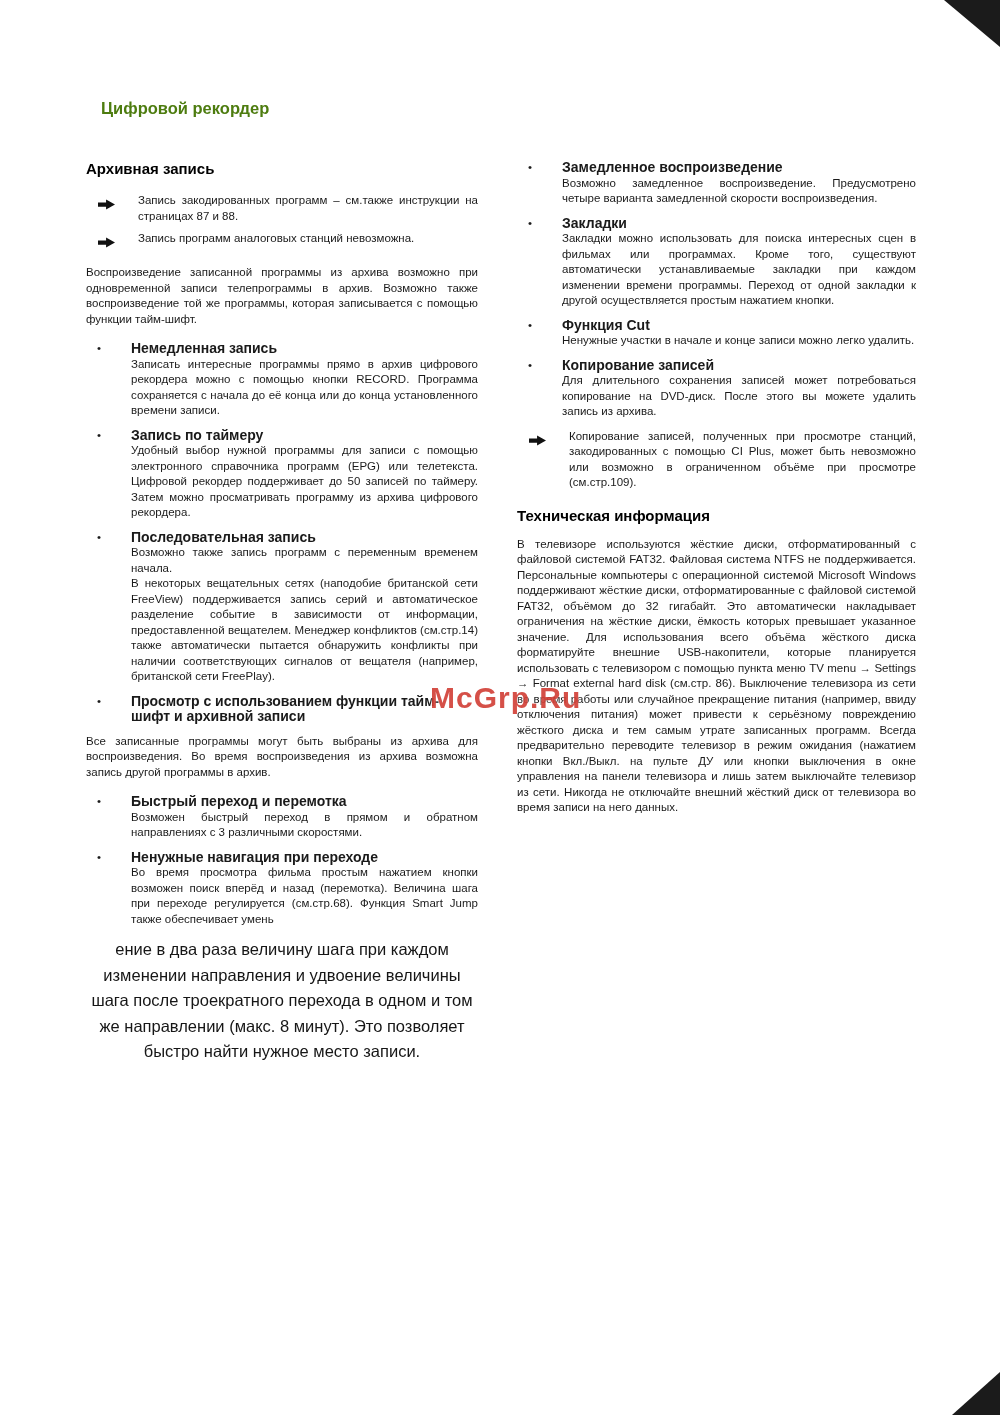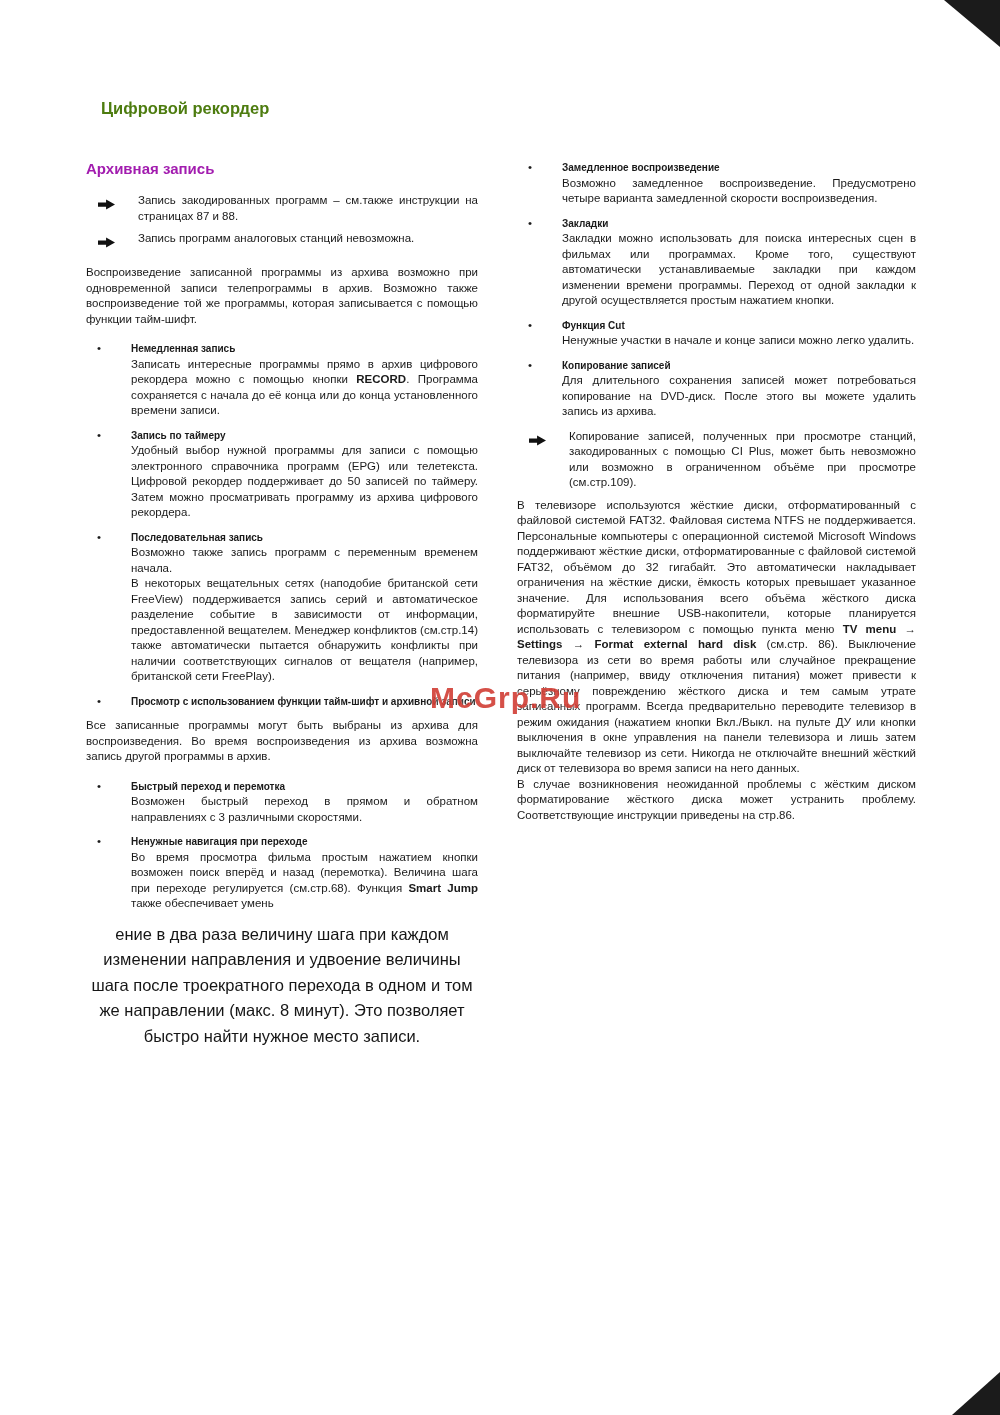--- a/index.html
+++ b/index.html
@@ -23,21 +23,21 @@
   }
 
   .columns {
     position:absolute; left:86px; top:160px; width:830px;
     display:flex; justify-content:space-between; align-items:flex-start;
   }
   .col-left  { width:392px; }
   .col-right { width:399px; }
 
   h2.section-heading {
-    font-size:15px; font-weight:bold; color:#a21caf;
+    font-size:15px; font-weight:bold; color:#000000;
     margin:0 0 16px 0;
   }
   .col-left h2.playback-heading { margin-top:20px; margin-bottom:14px; }
   .col-right h2.tech-heading { margin-top:16px; margin-bottom:13px; }
 
   .para {
     font-size:11.5px; line-height:15.5px; text-align:justify;
     margin-bottom:14px;
   }
   .para.tight { margin-bottom:0; }
@@ -53,24 +53,24 @@
   }
   .arrow-item.last { margin-bottom:13px; }
 
   
   .bullet { display:flex; margin-bottom:9px; }
   .bullet-marker {
     flex:0 0 45px; padding-left:11px;
     font-size:11.5px; line-height:15.5px;
   }
   .bullet-content { flex:1; }
-  .bullet-title { font-weight:bold; font-size:10px; line-height:15.5px; }
+  .bullet-title { font-weight:bold; font-size:14px; line-height:15.5px; }
   .bullet-body  { font-size:11.5px; line-height:15.5px; text-align:justify; }
   .bullet-body .line { display:block; }
-  b { font-weight:bold; }
+  b { font-weight:normal; }
 
   .big-continuation {
     margin-top:10px; width:392px;
     font-size:16.5px; line-height:25.5px; text-align:center; color:#161616;
   }
 
   .watermark {
     position:absolute; left:430px; top:681px;
     font-size:30px; font-weight:bold;
     color:rgba(204,42,32,0.82);
@@ -208,23 +208,23 @@
 
       <div class="arrow-item">
         <span class="arrow-marker">
           <svg viewBox="0 0 20 12">
               <path d="M0 3.5 h9.5 v-3.5 l10.5 6 -10.5 6 v-3.5 h-9.5 z"></path>
             </svg>
         </span>
         <span class="arrow-text">Копирование записей, полученных при просмотре станций, закодированных с помощью CI Plus, может быть невозможно или возможно в ограниченном объёме при просмотре (см.стр.109).</span>
       </div>
 
+      <h2 class="section-heading tech-heading">Техническая информация</h2>
 
       <p class="para tight"><span>В телевизоре используются жёсткие диски, отформатированный с файловой системой FAT32. Файловая система NTFS не поддерживается. Персональные компьютеры с операционной системой Microsoft Windows поддерживают жёсткие диски, отформатированные с файловой системой FAT32, объёмом до 32 гигабайт. Это автоматически накладывает ограничения на жёсткие диски, ёмкость которых превышает указанное значение. Для использования всего объёма жёсткого диска форматируйте внешние USB-накопители, которые планируется использовать с телевизором с помощью пункта меню </span><b>TV menu → Settings → Format external hard disk</b><span> (см.стр. 86). Выключение телевизора из сети во время работы или случайное прекращение питания (например, ввиду отключения питания) может привести к серьёзному повреждению жёсткого диска и тем самым утрате записанных программ. Всегда предварительно переводите телевизор в режим ожидания (нажатием кнопки Вкл./Выкл. на пульте ДУ или кнопки выключения в окне управления на панели телевизора и лишь затем выключайте телевизор из сети. Никогда не отключайте внешний жёсткий диск от телевизора во время записи на него данных.</span></p>
-      <p class="para tight">В случае возникновения неожиданной проблемы с жёстким диском форматирование жёсткого диска может устранить проблему. Соответствующие инструкции приведены на стр.86.</p>
 
     </div>
 
   </div>
 
   <div class="watermark">McGrp.Ru</div>
 
 </div>
 
 </body></html>

